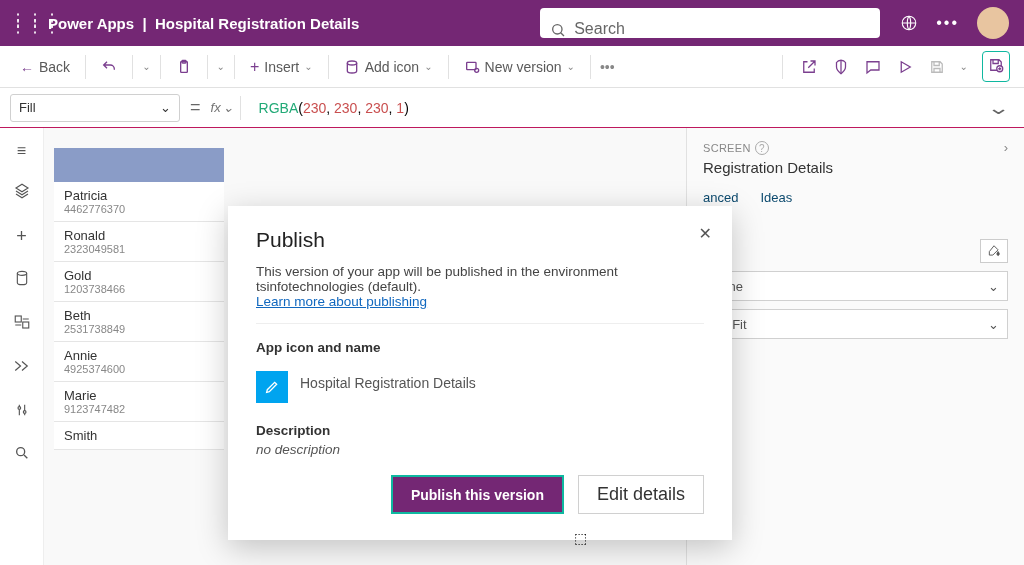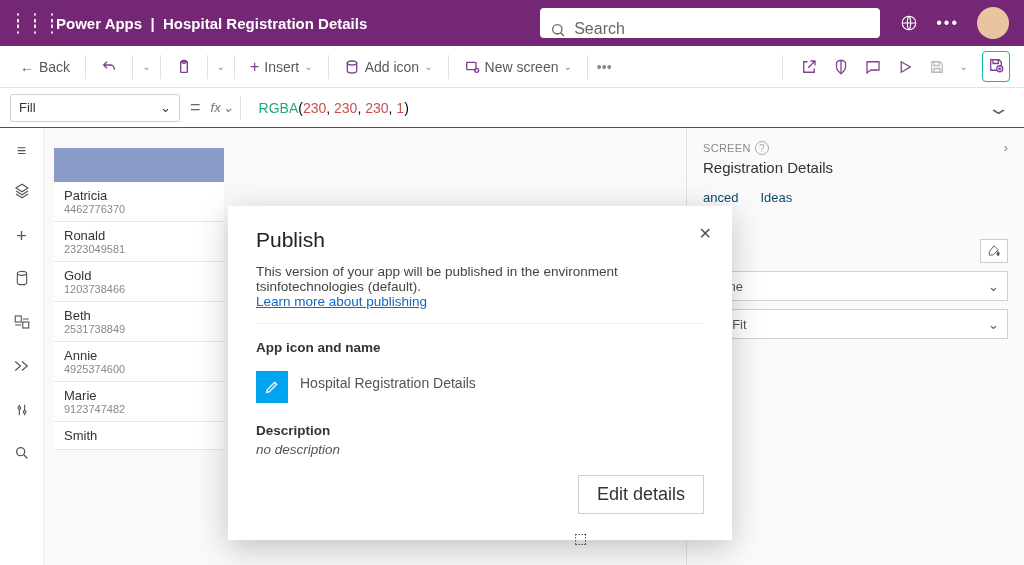--- a/index.html
+++ b/index.html
@@ -1,19 +1,19 @@
 <!DOCTYPE html>
 <html><head>
 <meta charset="utf-8">
 <style>
 * { margin:0; padding:0; box-sizing:border-box; font-family:"Segoe UI",Arial,sans-serif; }
 body { width:1024px; height:565px; overflow:hidden; background:#fff; position:relative; }
 .topbar { height:46px; background:#742774; display:flex; align-items:center; color:#fff; padding:0 10px; }
 .waffle { width:30px; font-size:16px; text-align:center; letter-spacing:1px;line-height:7px}
-.topbar-title { font-size:15px; font-weight:600; margin-left:16px; white-space:nowrap; }
+.topbar-title { font-size:15px; font-weight:600; margin-left:8px; white-space:nowrap; }
 .searchbox { margin-left:auto; width:340px; height:30px; background:#fff; border-radius:4px; display:flex; align-items:flex-end; padding:0 10px; color:#666; }
 .searchbox svg { width:16px; height:16px; margin-right:8px; }
 .top-icons { display:flex; align-items:center; gap:18px; margin-left:20px; margin-right:5px;}
 .avatar { width:32px; height:32px; border-radius:50%; background:#e8c5a0; }
 .cmdbar { height:42px; border-bottom:1px solid #e1e1e1; display:flex; align-items:center; padding:0 14px; gap:6px; color:#5a5a5a; font-size:14px; }
 .cmdbar .sep { width:1px; height:24px; background:#e1e1e1; margin:0 3px; }
 .cmdbar .btn { display:flex; align-items:center; gap:5px; padding:4px 6px; cursor:pointer; }
 .cmdbar svg { width:16px; height:16px; }
 .cmdbar .chev { font-size:10px; color:#888; }
 .cmdbar .right { margin-left:auto; display:flex; align-items:center; gap:14px; }
@@ -122,21 +122,21 @@
       </svg>
     <span>Add icon</span>
     <span class="chev">⌄</span>
   </div>
   <div class="sep"></div>
   <div class="btn">
     <svg viewBox="0 0 24 24" fill="none" stroke="#7b3f8f" stroke-width="2">
         <rect x="4" y="5" width="14" height="11" rx="1"></rect>
         <circle cx="19" cy="17" r="3"></circle>
       </svg>
-    <span>New screen</span>
+    <span>New version</span>
     <span class="chev">⌄</span>
   </div>
   <div class="sep"></div>
   <div style="color:#888;">•••</div>
   <div class="right">
     <div class="sep"></div>
     <svg viewBox="0 0 24 24" fill="none" stroke="#7b3f8f" stroke-width="1.7">
         <path d="M14 4l6 0 0 6M20 4l-9 9M10 5H5v14h14v-5"></path>
       </svg>
     <svg viewBox="0 0 24 24" fill="none" stroke="#7b3f8f" stroke-width="1.7">
@@ -285,16 +285,17 @@
     <div class="appicon">
       <svg viewBox="0 0 24 24" fill="none" stroke="#fff" stroke-width="2">
           <path d="M4 20l4-1 11-11-3-3L5 16l-1 4z"></path>
         </svg>
     </div>
     <span class="appname">Hospital Registration Details</span>
   </div>
   <div class="mlabel" style="margin-top:20px;">Description</div>
   <div class="nodesc">no description</div>
   <div class="mbtns">
+    <button class="btn-primary">Publish this version</button>
     <button class="btn-sec">Edit details</button>
   </div>
 </div>
 <div class="cursor">⬚</div>
 
 </body></html>

